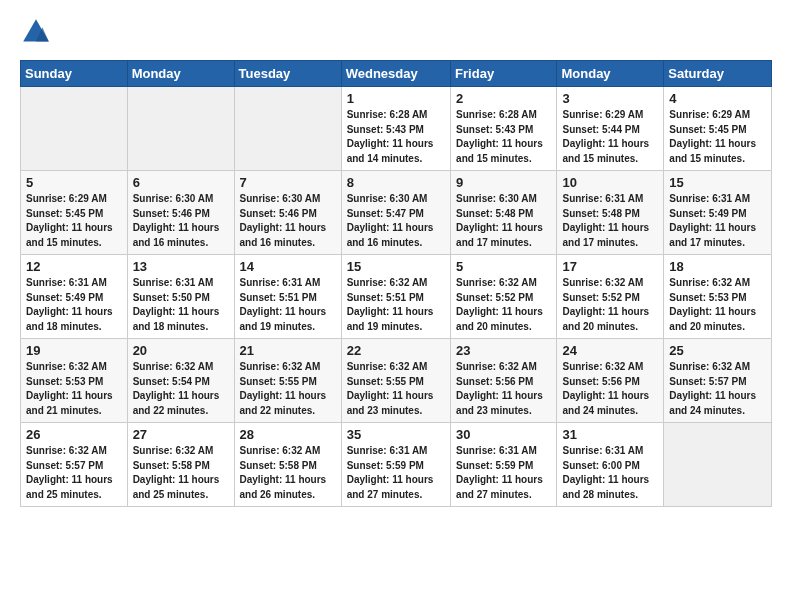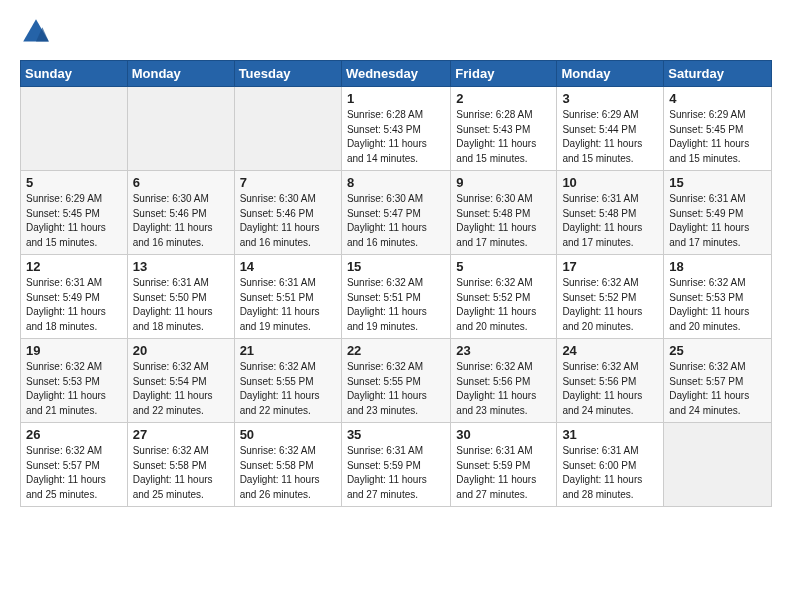--- a/index.html
+++ b/index.html
@@ -81,20 +81,21 @@
     }
     .day-num {
       font-size: 13px;
       font-weight: bold;
       margin-bottom: 2px;
     }
     .day-info {
       font-size: 10px;
       line-height: 1.45;
       color: #222;
+      font-weight: bold;
     }
     .empty {
       background: #f0f0f0 !important;
     }
   </style>
 </head>
 <body>
 
 <div class="page">
   <div class="header">
@@ -322,21 +323,21 @@
 and 25 minutes.</div>
           </td>
           <td>
             <div class="day-num">27</div>
             <div class="day-info" style="white-space: pre-line;">Sunrise: 6:32 AM
 Sunset: 5:58 PM
 Daylight: 11 hours
 and 25 minutes.</div>
           </td>
           <td>
-            <div class="day-num">50</div>
+            <div class="day-num">28</div>
             <div class="day-info" style="white-space: pre-line;">Sunrise: 6:32 AM
 Sunset: 5:58 PM
 Daylight: 11 hours
 and 26 minutes.</div>
           </td>
           <td>
             <div class="day-num">35</div>
             <div class="day-info" style="white-space: pre-line;">Sunrise: 6:31 AM
 Sunset: 5:59 PM
 Daylight: 11 hours

